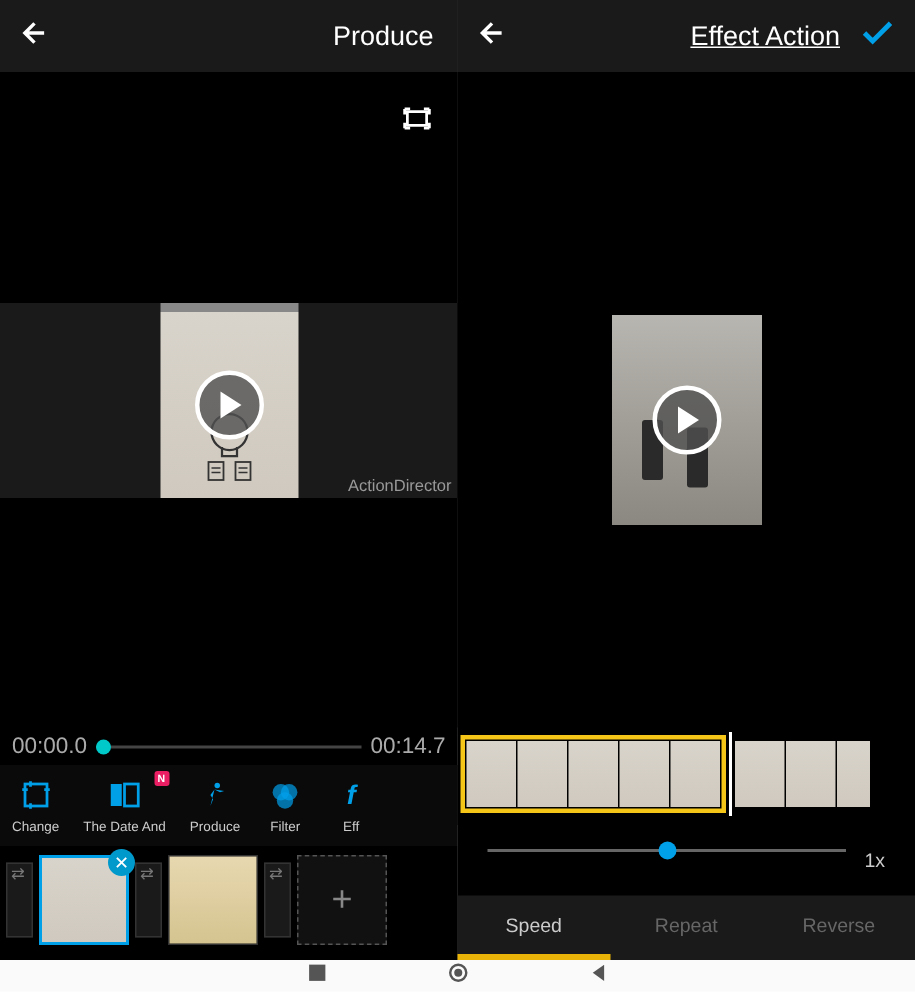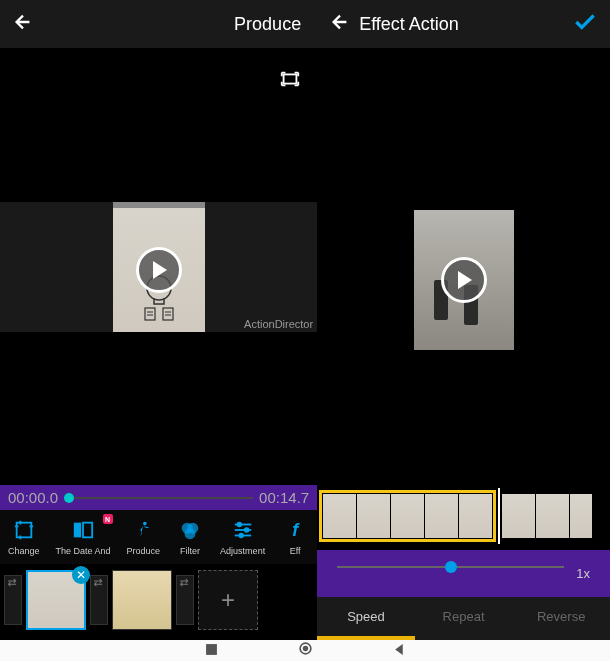--- a/index.html
+++ b/index.html
@@ -11,21 +11,21 @@
       display: flex;
       overflow: hidden;
     }
     .container {
       display: flex;
       width: 100%;
       height: 640px;
     }
     .screen {
       flex: 1;
-      background: #4c1d95;
+      background: #000000;
       display: flex;
       flex-direction: column;
       position: relative;
     }
     
     .header {
       height: 48px;
       background: #1a1a1a;
       display: flex;
       align-items: center;
@@ -33,21 +33,22 @@
       gap: 8px;
     }
     .header-title {
       flex: 1;
       color: #fff;
       font-size: 18px;
       text-align: right;
       padding-right: 4px;
     }
     .header-title.left-shift {
-      text-align: left;
+      text-align: right;
+      text-decoration: underline;
     }
     .back-arrow {
       color: #fff;
       cursor: pointer;
     }
     .check-icon {
       color: #00a0e9;
       cursor: pointer;
     }
     
@@ -439,33 +440,20 @@
         <div class="tool-icon">
           <svg width="26" height="22" viewBox="0 0 24 24" fill="currentColor">
               <circle cx="9" cy="10" r="6" opacity="0.7"></circle>
               <circle cx="15" cy="10" r="6" opacity="0.7"></circle>
               <circle cx="12" cy="16" r="6" opacity="0.7"></circle>
             </svg>
         </div>
         <span class="tool-label">Filter</span>
       </div>
       <div class="tool-item">
-        <div class="tool-icon">
-          <svg width="26" height="22" viewBox="0 0 24 24" fill="none" stroke="currentColor" stroke-width="2">
-              <line x1="3" y1="6" x2="21" y2="6"></line>
-              <line x1="3" y1="12" x2="21" y2="12"></line>
-              <line x1="3" y1="18" x2="21" y2="18"></line>
-              <circle cx="8" cy="6" r="2" fill="currentColor"></circle>
-              <circle cx="16" cy="12" r="2" fill="currentColor"></circle>
-              <circle cx="10" cy="18" r="2" fill="currentColor"></circle>
-            </svg>
-        </div>
-        <span class="tool-label">Adjustment</span>
-      </div>
-      <div class="tool-item">
         <div class="tool-icon" style="font-style:italic;font-size:18px;font-weight:bold;">f</div>
         <span class="tool-label">Eff</span>
       </div>
     </div>
 
     <div class="clips-row">
       <div class="clip-thumb small">
           <div class="swap-icon">⇄</div>
         </div>
       <div class="clip-thumb selected">

